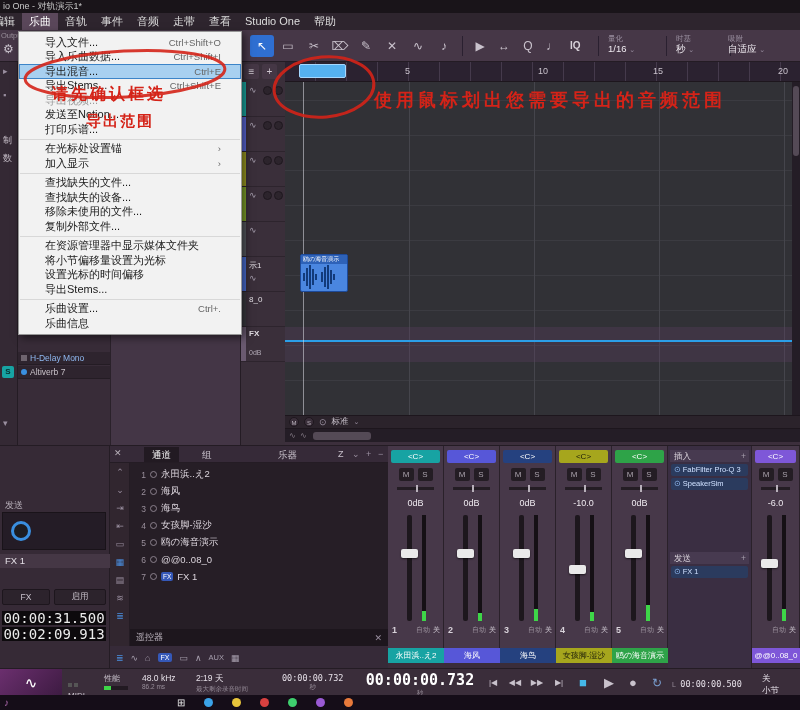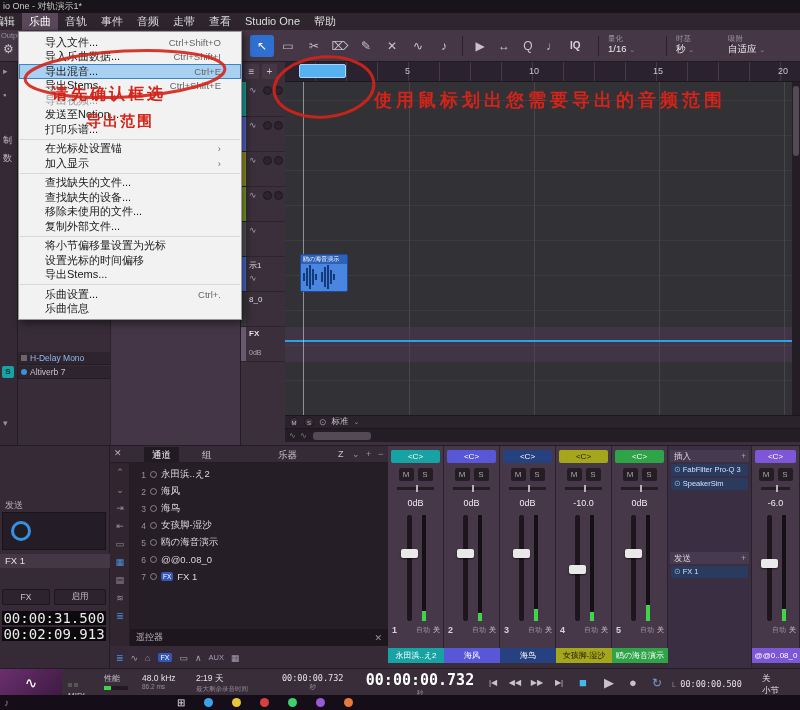--- a/index.html
+++ b/index.html
@@ -272,21 +272,21 @@
     <div class="trow" style="top:265px;">
       <i class="ttab" style="background:#6a5a70;"></i>
       <span class="tfrag" style="top:2px;font-weight:bold;">FX</span>
       <span class="tfrag" style="top:22px;color:#b0a8b4;font-size:7px;">0dB</span>
     </div>
   </div>
 
   <div class="abs ruler">
     <div class="rulersel"></div>
     <span class="rmark" style="left:120px;">5</span>
-    <span class="rmark" style="left:244px;">10</span>
+    <span class="rmark" style="left:253px;">10</span>
     <span class="rmark" style="left:368px;">15</span>
     <span class="rmark" style="left:493px;">20</span>
   </div>
 
   <div class="abs arrange"></div>
   <div class="abs fxlane"></div>
   <div class="abs autoline"></div>
   <div class="abs playhead"></div>
 
   <div class="abs clip">
@@ -690,20 +690,24 @@
     <div class="mi">
         <span class="lab">移除未使用的文件...</span>
         <span class="sc"></span>
       </div>
     <div class="mi">
         <span class="lab">复制外部文件...</span>
         <span class="sc"></span>
       </div>
     <div class="msep"></div>
     <div class="mi">
+        <span class="lab">在资源管理器中显示媒体文件夹</span>
+        <span class="sc"></span>
+      </div>
+    <div class="mi">
         <span class="lab">将小节偏移量设置为光标</span>
         <span class="sc"></span>
       </div>
     <div class="mi">
         <span class="lab">设置光标的时间偏移</span>
         <span class="sc"></span>
       </div>
     <div class="mi">
         <span class="lab">导出Stems...</span>
         <span class="sc"></span>

